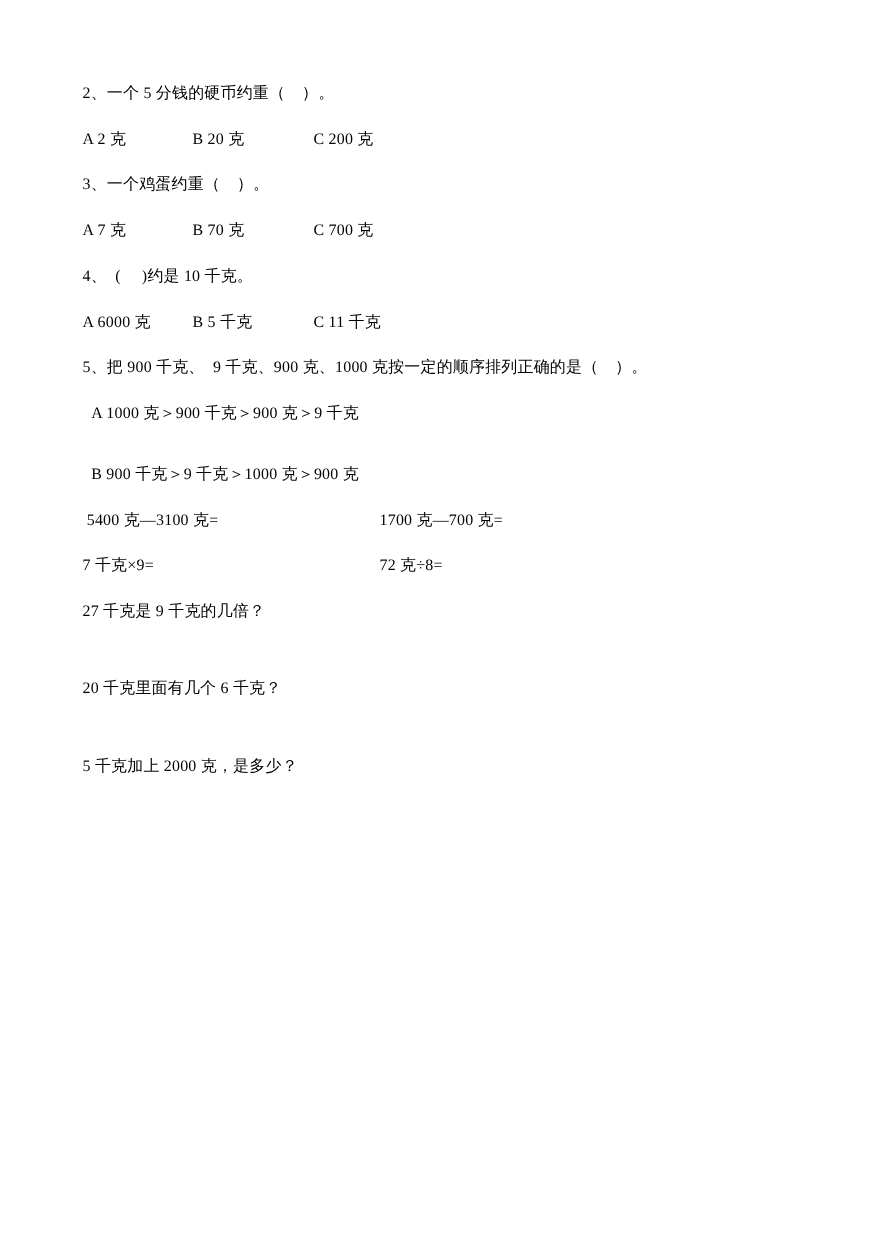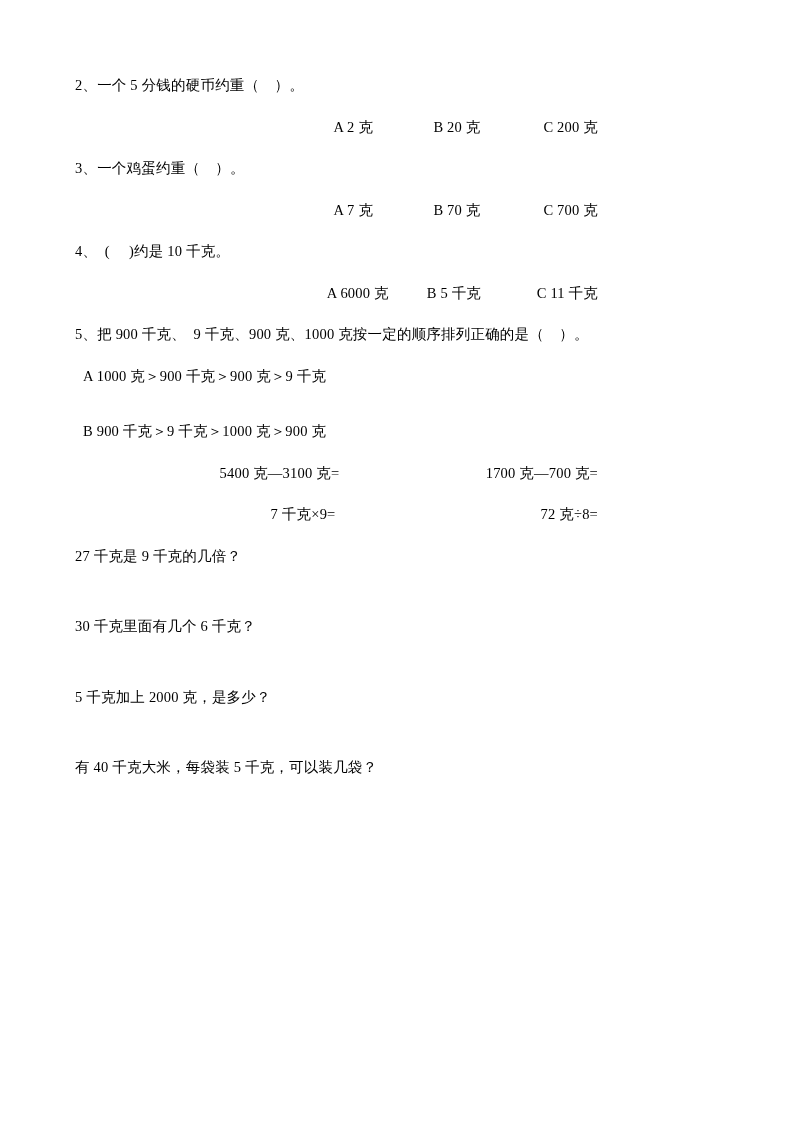--- a/index.html
+++ b/index.html
@@ -44,21 +44,20 @@
     margin-bottom: 27px;
   }
   .wide-gap {
     margin-bottom: 56px;
   }
   .indent1 {
     padding-left: 8px;
   }
   .word-row {
     display: flex;
-    justify-content: flex-end;
   }
   .col-a {
     width: 270px;
     flex: 0 0 270px;
   }
   .sub-a { width: 100px; flex: 0 0 100px; }
   .sub-b { width: 110px; flex: 0 0 110px; }
 </style>
 </head>
 <body>
@@ -94,17 +93,16 @@
   <div class="line calc-line word-row">
     <span class="col-a"> 5400 克—3100 克=</span>
     <span>1700 克—700 克=</span>
   </div>
   <div class="line calc-line word-row">
     <span class="col-a">7 千克×9=</span>
     <span>72 克÷8=</span>
   </div>
 
   <div class="line wide-gap">27 千克是 9 千克的几倍？</div>
-  <div class="line wide-gap">30 千克里面有几个 6 千克？</div>
+  <div class="line wide-gap">20 千克里面有几个 6 千克？</div>
   <div class="line wide-gap">5 千克加上 2000 克，是多少？</div>
-  <div class="line">有 40 千克大米，每袋装 5 千克，可以装几袋？</div>
 
 </div>
 
 </body></html>

